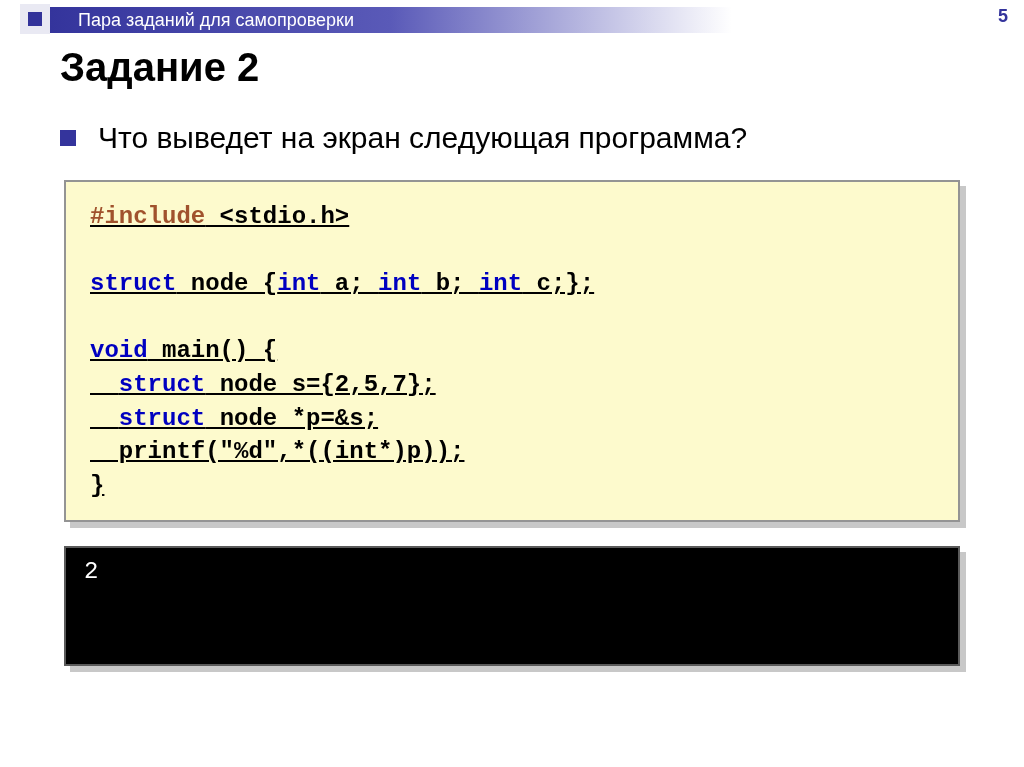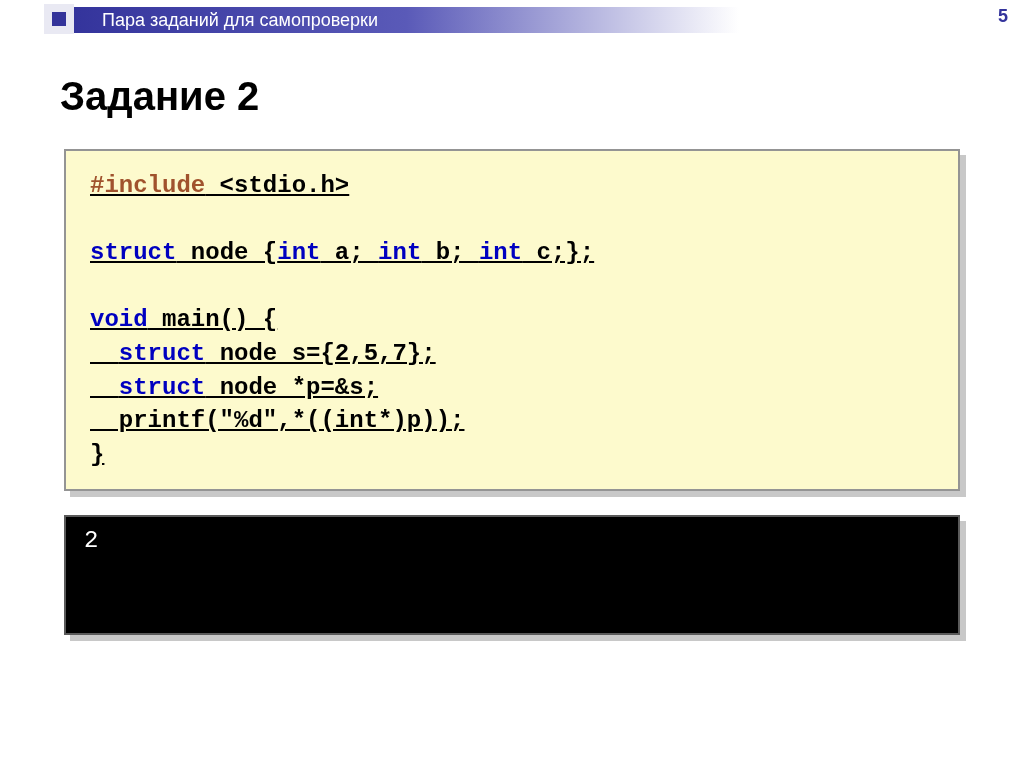--- a/index.html
+++ b/index.html
@@ -9,21 +9,20 @@
     font-family: Arial, Helvetica, sans-serif;
     background: #ffffff;
     position: relative;
     overflow: hidden;
   }
   .slide-header {
     display: flex;
     align-items: center;
     height: 34px;
     position: relative;
-    padding-left: 24px;
   }
   .header-block-outer {
     width: 30px;
     height: 30px;
     background: #e9e9f3;
     margin-left: 20px;
     margin-top: 4px;
     display: flex;
     align-items: center;
     justify-content: center;
@@ -49,21 +48,21 @@
   }
   .page-num {
     position: absolute;
     right: 16px;
     top: 6px;
     color: #34349c;
     font-weight: bold;
     font-size: 18px;
   }
   .content {
-    padding: 40px 60px 0 60px;
+    padding: 11px 60px 0 60px;
   }
   .title {
     font-size: 40px;
     font-weight: bold;
     color: #000;
     margin-bottom: 30px;
   }
   .bullet-row {
     display: flex;
     align-items: flex-start;
@@ -123,20 +122,24 @@
   </div>
   <div class="header-bar">
     <span>Пара заданий для самопроверки</span>
   </div>
   <div class="page-num">5</div>
 </div>
 
 <div class="content">
   <h1 class="title">Задание 2</h1>
 
+  <div class="bullet-row">
+    <div class="bullet"></div>
+    <div class="bullet-text">Что выведет на экран следующая программа?</div>
+  </div>
 
   <div class="code-block"><span class="kw-pre">#include</span><span> &lt;stdio.h&gt;</span>
 
 <span class="kw-blue">struct</span><span> node {</span><span class="kw-blue">int</span><span> a; </span><span class="kw-blue">int</span><span> b; </span><span class="kw-blue">int</span><span> c;};</span>
 
 <span class="kw-blue">void</span><span> main() {</span>
 <span>  </span><span class="kw-blue">struct</span><span> node s={2,5,7};</span>
 <span>  </span><span class="kw-blue">struct</span><span> node *p=&amp;s;</span>
 <span>  printf("%d",*((int*)p));</span>
 <span>}</span></div>

